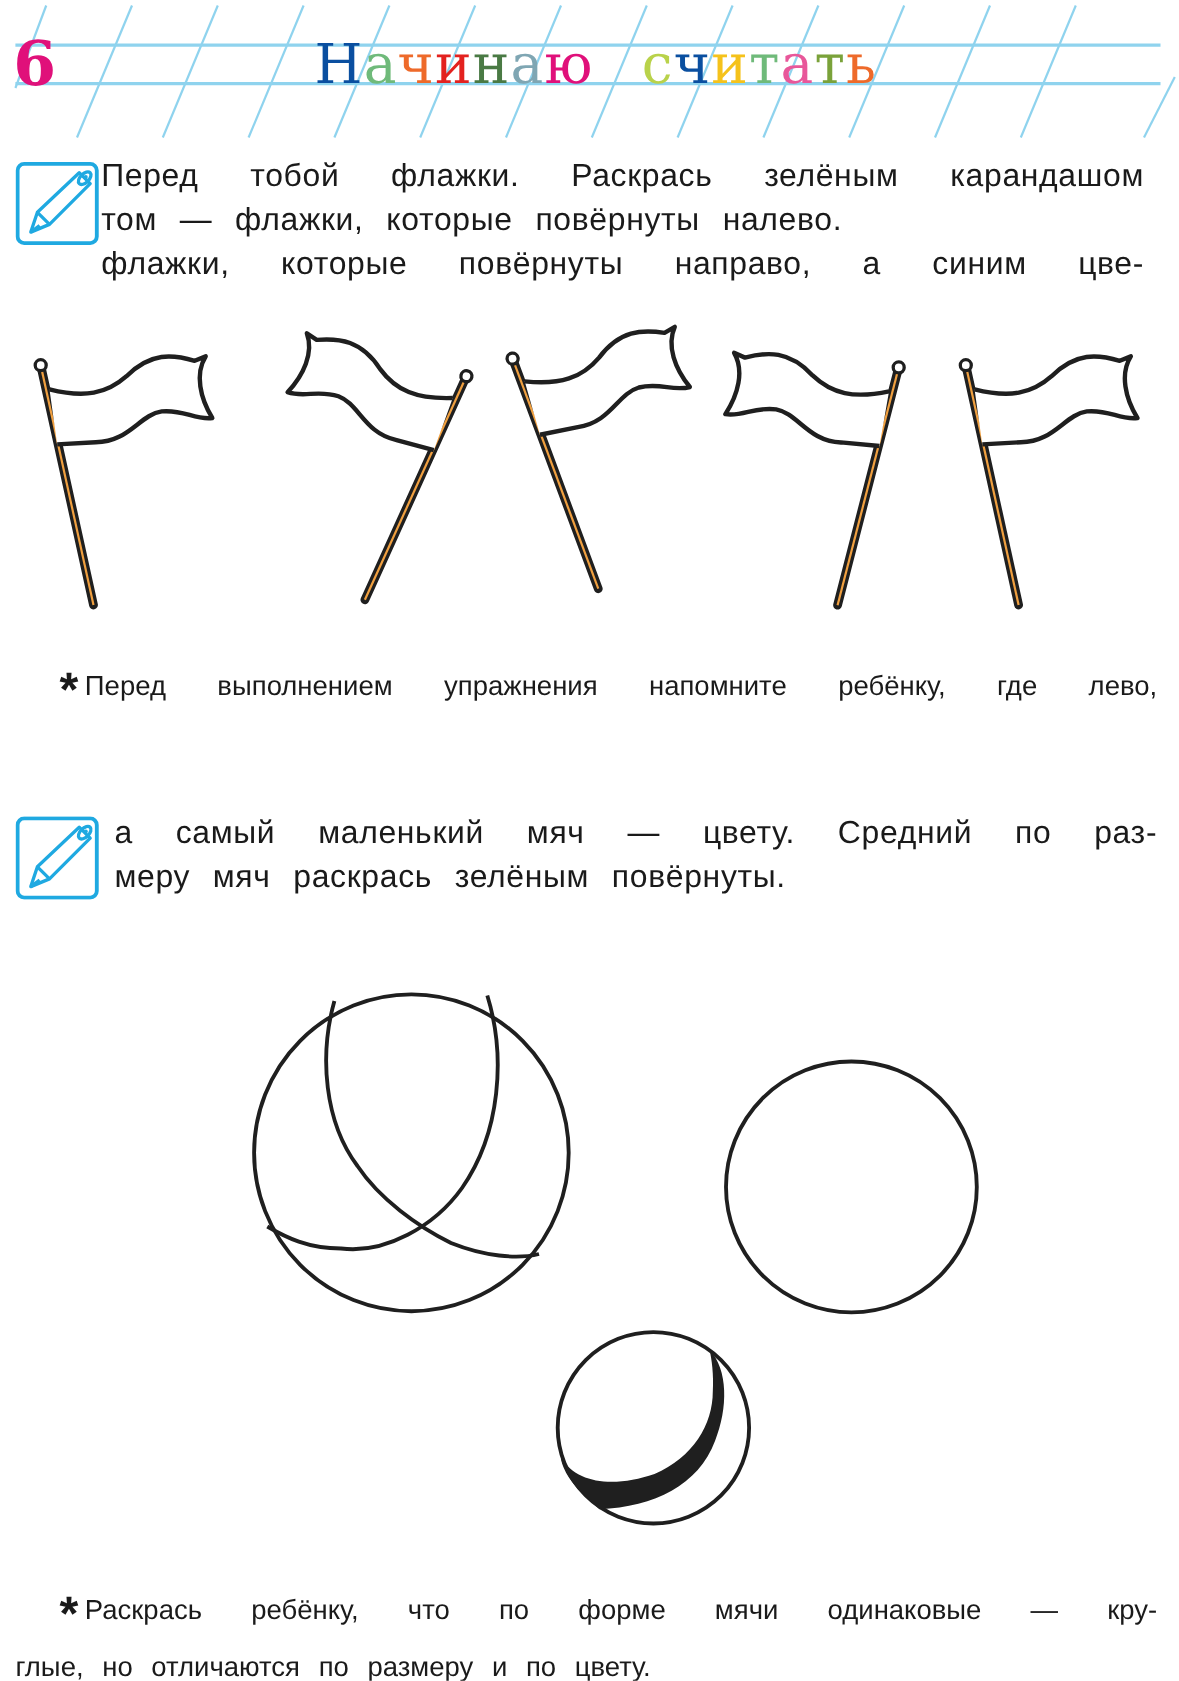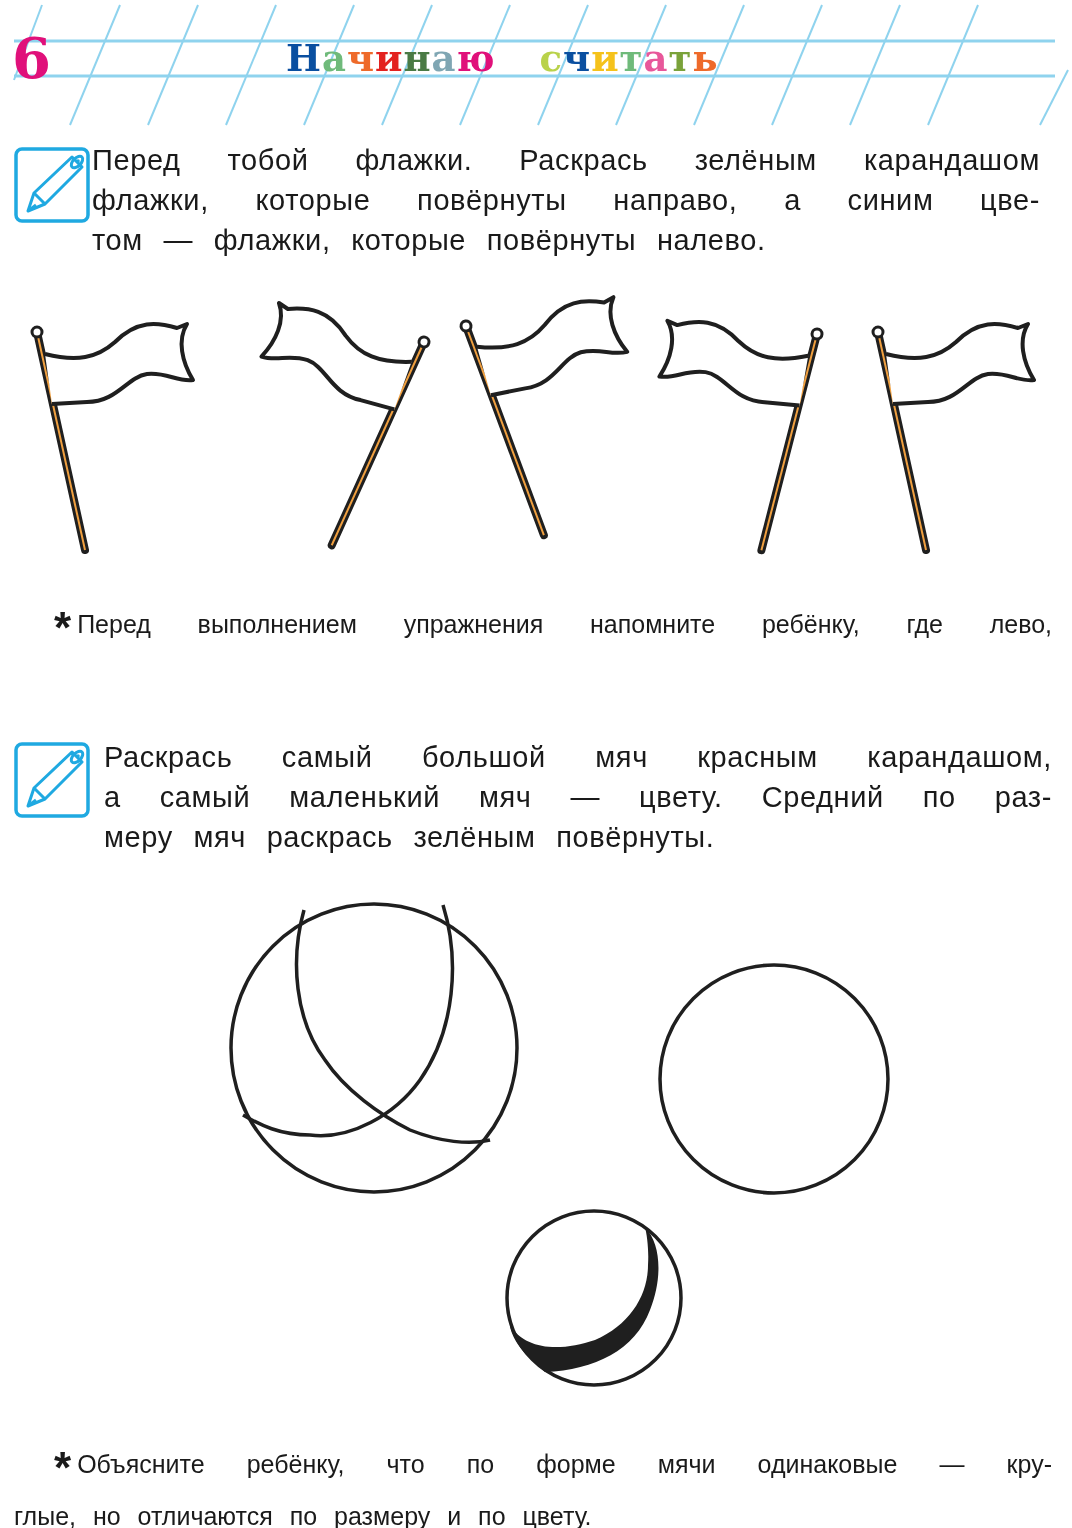--- a/index.html
+++ b/index.html
@@ -1,21 +1,21 @@
 <!DOCTYPE html>
 <html><head>
 <meta charset="utf-8">
 <style>
   html, body { margin: 0; padding: 0; background: #ffffff; }
   body { width: 1072px; height: 1528px; position: relative; overflow: hidden; font-family: "Liberation Sans", sans-serif; color: #1a1a1a; }
   .abs { position: absolute; }
   .header { left: 0; top: 0; width: 1072px; height: 130px; }
   .header svg { position: absolute; left: 0; top: 0; }
   .page-num { position: absolute; left: 12px; top: 28px; font-family: "DejaVu Serif", serif; font-weight: bold; font-size: 56px; line-height: 60px; color: #e0107a; }
-  .title { position: absolute; left: 286px; top: 28px; font-family: "DejaVu Serif", serif; font-weight: bold; font-size: 37px; line-height: 60px; letter-spacing: 1px; white-space: nowrap; }
+  .title { position: absolute; left: 286px; top: 28px; font-family: "DejaVu Serif", serif; font-weight: normal; font-size: 50px; line-height: 60px; letter-spacing: 1px; white-space: nowrap; }
   .title .gap { display: inline-block; width: 44px; }
   .task-icon { width: 72px; height: 72px; }
   .task-text { font-family: "Liberation Sans", sans-serif; font-size: 29px; line-height: 40px; word-spacing: 12px; letter-spacing: 0.6px; color: #1a1a1a; }
   .task-text .line { display: block; text-align: justify; text-align-last: justify; white-space: nowrap; }
   .task-text .line.last { text-align-last: left; }
   .note { font-family: "Liberation Sans", sans-serif; font-size: 25px; line-height: 48px; word-spacing: 10px; color: #1a1a1a; }
   .note .line { display: block; white-space: nowrap; }
   .note .line.justify { text-align: justify; text-align-last: justify; }
   .star { font-size: 44px; font-weight: bold; vertical-align: -10px; margin-right: 6px; }
 </style>
@@ -56,22 +56,22 @@
       <path d="M14 64 L20 46 L58 10 L68 20 L31 57 Z"></path>
       <line x1="20" y1="46" x2="31" y2="57"></line>
       <ellipse cx="63" cy="15" rx="4" ry="7" transform="rotate(45 63 15)"></ellipse>
       <line x1="14" y1="64" x2="22" y2="58"></line>
     </g>
     <circle cx="64" cy="14" r="1.8" fill="#1fa9e1"></circle>
   </svg>
 </div>
 <div class="abs task-text" style="left:92px; top:140px; width:948px;">
   <span class="line">Перед тобой флажки. Раскрась зелёным карандашом</span>
+  <span class="line last">том — флажки, которые повёрнуты налево.</span>
   <span class="line">флажки, которые повёрнуты направо, а синим цве-</span>
-  <span class="line last">том — флажки, которые повёрнуты налево.</span>
 </div>
 
 <svg class="abs" style="left:0; top:290px;" width="1072" height="270">
   <defs>
     <g id="flagR">
 
       <line x1="0" y1="0" x2="48" y2="218" stroke="#1f1f1f" stroke-width="8" stroke-linecap="round"></line>
       <line x1="0" y1="0" x2="48" y2="218" stroke="#f0a040" stroke-width="2"></line>
       <circle cx="0" cy="0" r="5" fill="#fff" stroke="#1f1f1f" stroke-width="3"></circle>
 
@@ -105,36 +105,35 @@
     <g fill="none" stroke="#1fa9e1" stroke-width="3" stroke-linejoin="round">
       <path d="M14 64 L20 46 L58 10 L68 20 L31 57 Z"></path>
       <line x1="20" y1="46" x2="31" y2="57"></line>
       <ellipse cx="63" cy="15" rx="4" ry="7" transform="rotate(45 63 15)"></ellipse>
       <line x1="14" y1="64" x2="22" y2="58"></line>
     </g>
     <circle cx="64" cy="14" r="1.8" fill="#1fa9e1"></circle>
   </svg>
 </div>
 <div class="abs task-text" style="left:104px; top:737px; width:948px;">
-  <span class="line">Раскрась самый большой мяч красным карандашом,</span>
   <span class="line">а самый маленький мяч — цвету. Средний по раз-</span>
   <span class="line last">меру мяч раскрась зелёным повёрнуты.</span>
 </div>
 
 <svg class="abs" style="left:0; top:890px;" width="1072" height="520">
   <g fill="none" stroke="#1f1f1f" stroke-width="3.5">
     <ellipse cx="374" cy="158" rx="143" ry="144"></ellipse>
     <path d="M304 20 C290 70 295 130 325 170 C345 200 380 225 410 240 C440 252 470 255 490 250"></path>
     <path d="M443 15 C460 70 455 140 420 190 C395 225 350 250 310 245 C280 245 260 235 243 225"></path>
   </g>
   <g fill="none" stroke="#1f1f1f" stroke-width="3.5">
     <ellipse cx="774" cy="189" rx="114" ry="114"></ellipse>
   </g>
   <g>
     <ellipse cx="594" cy="408" rx="87" ry="87" fill="none" stroke="#1f1f1f" stroke-width="3.5"></ellipse>
     <path d="M645 337 C662 355 662 390 650 420 C635 460 595 480 545 482 L532 470 C515 455 510 440 510 435 C525 460 560 462 595 450 C630 435 648 405 648 375 C649 360 647 345 645 337 Z" fill="#1f1f1f"></path>
   </g>
 </svg>
 
 <div class="abs note" style="left:14px; top:1440px; width:1038px;">
-  <span class="line justify" style="padding-left:40px;"><span class="star">*</span><span>Объясните ребёнку, что по форме мячи одинаковые — кру-</span></span>
+  <span class="line justify" style="padding-left:40px;"><span class="star">*</span><span>Раскрась ребёнку, что по форме мячи одинаковые — кру-</span></span>
   <span class="line">глые, но отличаются по размеру и по цвету.</span>
 </div>
 
 </body></html>

